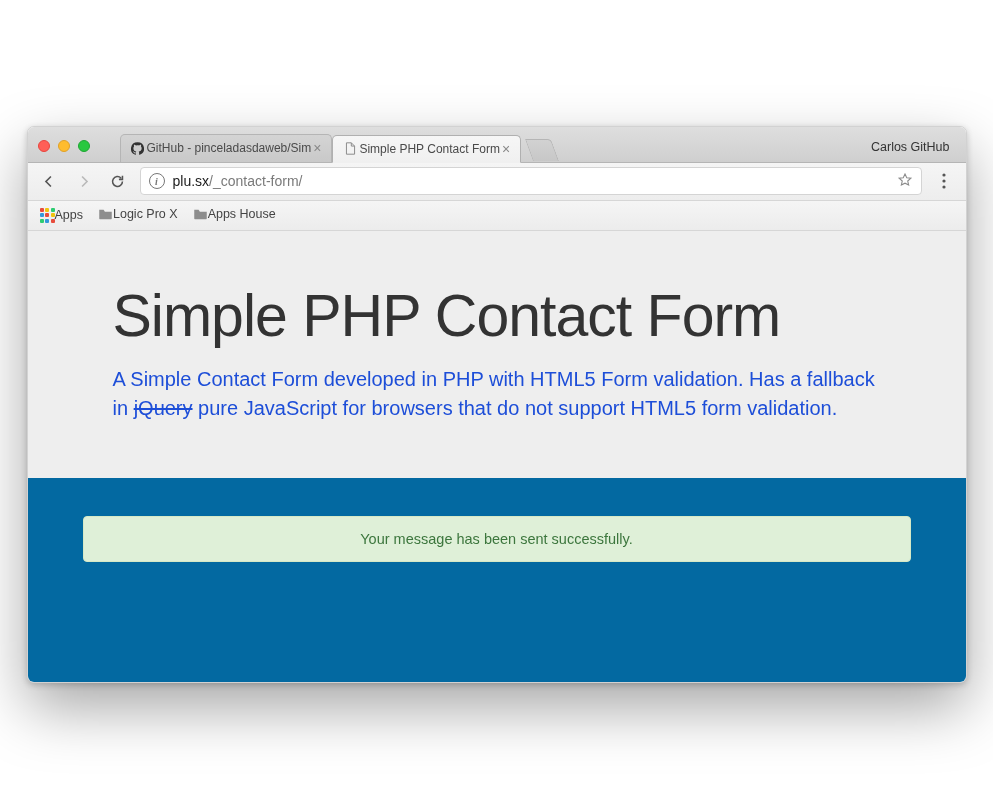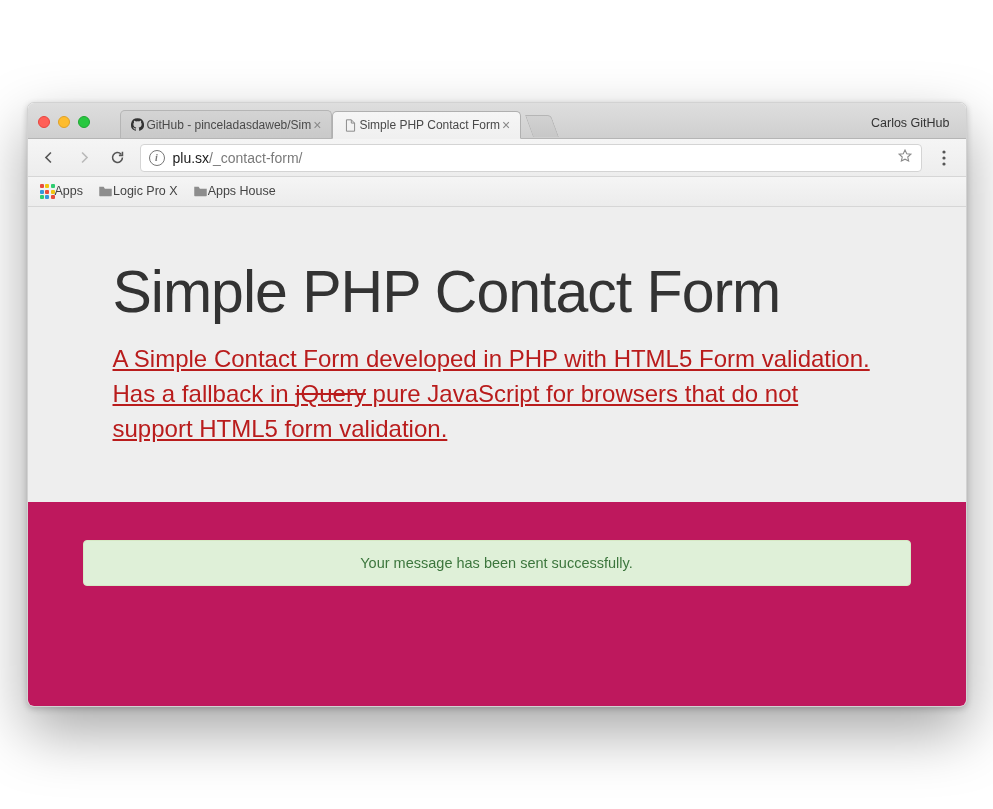--- a/index.html
+++ b/index.html
@@ -152,29 +152,28 @@
   }
   .hero h1 {
     font-size: 59px;
     line-height: 1.05;
     font-weight: 500;
     color: #333333;
     letter-spacing: -1px;
     margin-bottom: 18px;
   }
   .hero p {
-    font-size: 24px;
+    font-size: 20px;
     line-height: 1.45;
-    color: #b91c1c;
+    color: #1d4ed8;
     font-weight: 300;
-    text-decoration: underline;
   }
   .hero p .strike { text-decoration: line-through; }
 
-  .alert-wrap { padding: 38px 55px 120px; background:#be185d; }
+  .alert-wrap { padding: 38px 55px 120px; background:#0369a1; }
   .alert {
     background:#dff0d8;
     border:1px solid #d6e9c6;
     color:#3c763d;
     border-radius:4px;
     padding:14px;
     text-align:center;
     font-size:14.5px;
   }
   .newtab-stub{

